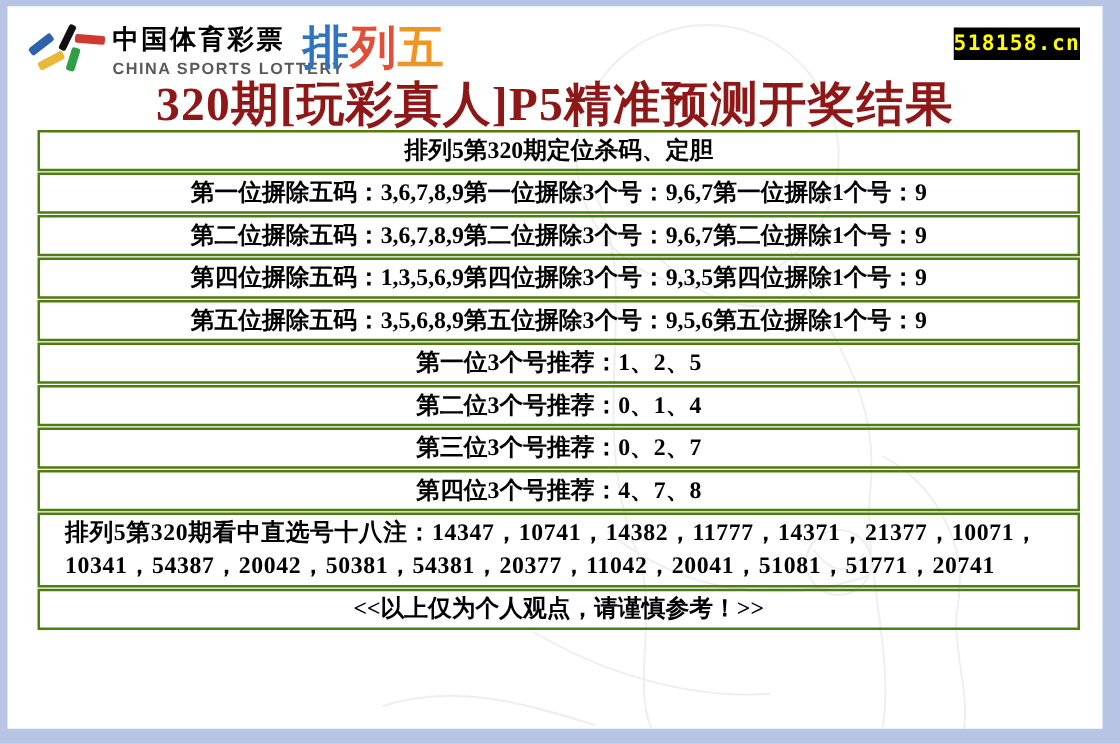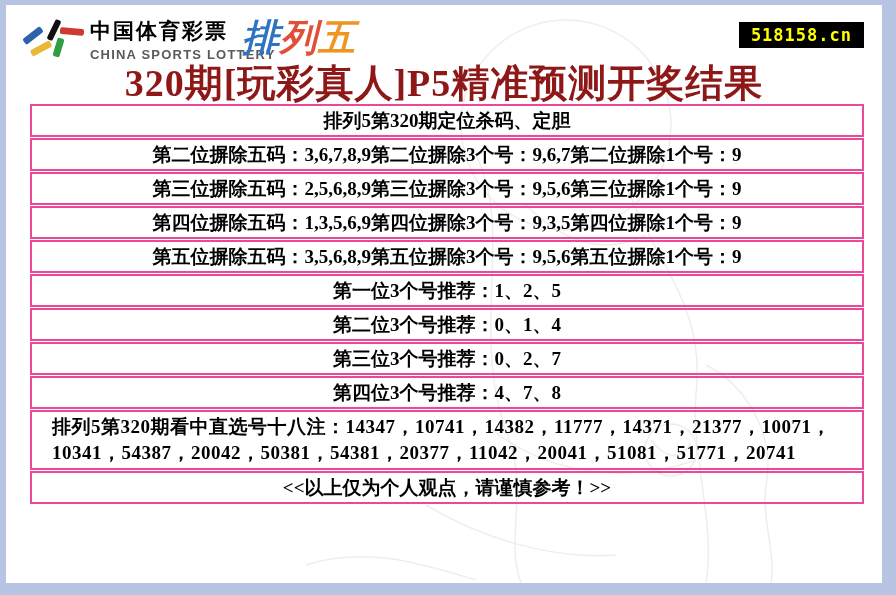--- a/index.html
+++ b/index.html
@@ -19,38 +19,38 @@
   .logo-icon{position:absolute;left:0;top:2px;width:64px;height:52px;}
   .bar{position:absolute;border-radius:2px;}
   .bar-black{left:31px;top:8px;width:6px;height:22px;transform:rotate(26deg);background:#101010;}
   .bar-red{left:40px;top:17px;width:24px;height:7px;transform:rotate(5deg);background:#cf3a30;}
   .bar-blue{left:2px;top:21px;width:22px;height:7px;transform:rotate(-38deg);background:#2f62ad;}
   .bar-green{left:35px;top:27px;width:7px;height:19px;transform:rotate(17deg);background:#2f9e44;}
   .bar-yellow{left:10px;top:34px;width:22px;height:7px;transform:rotate(-28deg);background:#e8b836;}
   .logo-names{position:absolute;left:70px;top:8px;width:150px;}
   .logo-cn{font-family:"Liberation Sans","DejaVu Sans",sans-serif;font-size:21px;font-weight:bold;color:#000000;letter-spacing:2px;white-space:nowrap;}
   .logo-en{font-family:"Liberation Sans","DejaVu Sans",sans-serif;font-size:13px;font-weight:bold;color:#5a5a5a;letter-spacing:1.2px;white-space:nowrap;margin-top:2px;}
-  .product{position:absolute;left:222px;top:4px;font-size:37px;font-weight:900;font-style:italic;letter-spacing:1px;white-space:nowrap;font-family:"Liberation Sans","DejaVu Sans",sans-serif;}
+  .product{position:absolute;left:222px;top:4px;font-size:37px;font-weight:900;letter-spacing:1px;white-space:nowrap;font-family:"Liberation Sans","DejaVu Sans",sans-serif;}
   .pc1{color:#2e74c0;} .pc2{color:#e05038;} .pc3{color:#ef9523;}
   .site-badge{
     position:absolute;right:18px;top:17px;z-index:2;
     background:#000000;color:#ffff00;
     font-family:"DejaVu Sans Mono","Liberation Mono",monospace;
-    font-size:17px;font-weight:bold;padding:3px 12px;letter-spacing:1px;
+    font-size:17px;font-weight:bold;padding:3px 0;letter-spacing:1px;
     cursor:pointer;
   }
   .page-title{
     position:absolute;left:0;top:53px;width:100%;z-index:2;
     text-align:center;font-size:38px;font-weight:bold;color:#8e1717;
     letter-spacing:1px;white-space:nowrap;
   }
   
   .pred-table{position:absolute;left:24px;top:99px;width:834px;z-index:1;}
   .row{
-    border:2px solid #ec4899;margin-top:1px;
+    border:2px solid #4d7c0f;margin-top:1px;
     height:29px;line-height:29px;text-align:center;
     font-size:19px;font-weight:bold;color:#000;background:transparent;
     white-space:nowrap;overflow:hidden;
   }
   .row:first-child{margin-top:0;}
   .row-summary{
     height:auto;line-height:26px;text-align:left;white-space:normal;
     padding:2px 20px;letter-spacing:0.5px;
   }
 </style>
@@ -86,22 +86,22 @@
     </div>
     <div class="product"><span class="pc1">排</span><span class="pc2">列</span><span class="pc3">五</span></div>
   </div>
 
   <div class="site-badge">518158.cn</div>
 
   <div class="page-title">320期[玩彩真人]P5精准预测开奖结果</div>
 
   <div class="pred-table">
     <div class="row">排列5第320期定位杀码、定胆</div>
+    <div class="row">第一位摒除五码：3,6,7,8,9第一位摒除3个号：9,6,7第一位摒除1个号：9</div>
     <div class="row">第二位摒除五码：3,6,7,8,9第二位摒除3个号：9,6,7第二位摒除1个号：9</div>
-    <div class="row">第三位摒除五码：2,5,6,8,9第三位摒除3个号：9,5,6第三位摒除1个号：9</div>
     <div class="row">第四位摒除五码：1,3,5,6,9第四位摒除3个号：9,3,5第四位摒除1个号：9</div>
     <div class="row">第五位摒除五码：3,5,6,8,9第五位摒除3个号：9,5,6第五位摒除1个号：9</div>
     <div class="row">第一位3个号推荐：1、2、5</div>
     <div class="row">第二位3个号推荐：0、1、4</div>
     <div class="row">第三位3个号推荐：0、2、7</div>
     <div class="row">第四位3个号推荐：4、7、8</div>
     <div class="row row-summary">排列5第320期看中直选号十八注：14347，10741，14382，11777，14371，21377，10071，10341，54387，20042，50381，54381，20377，11042，20041，51081，51771，20741</div>
     <div class="row">&lt;&lt;以上仅为个人观点，请谨慎参考！&gt;&gt;</div>
   </div>
 

